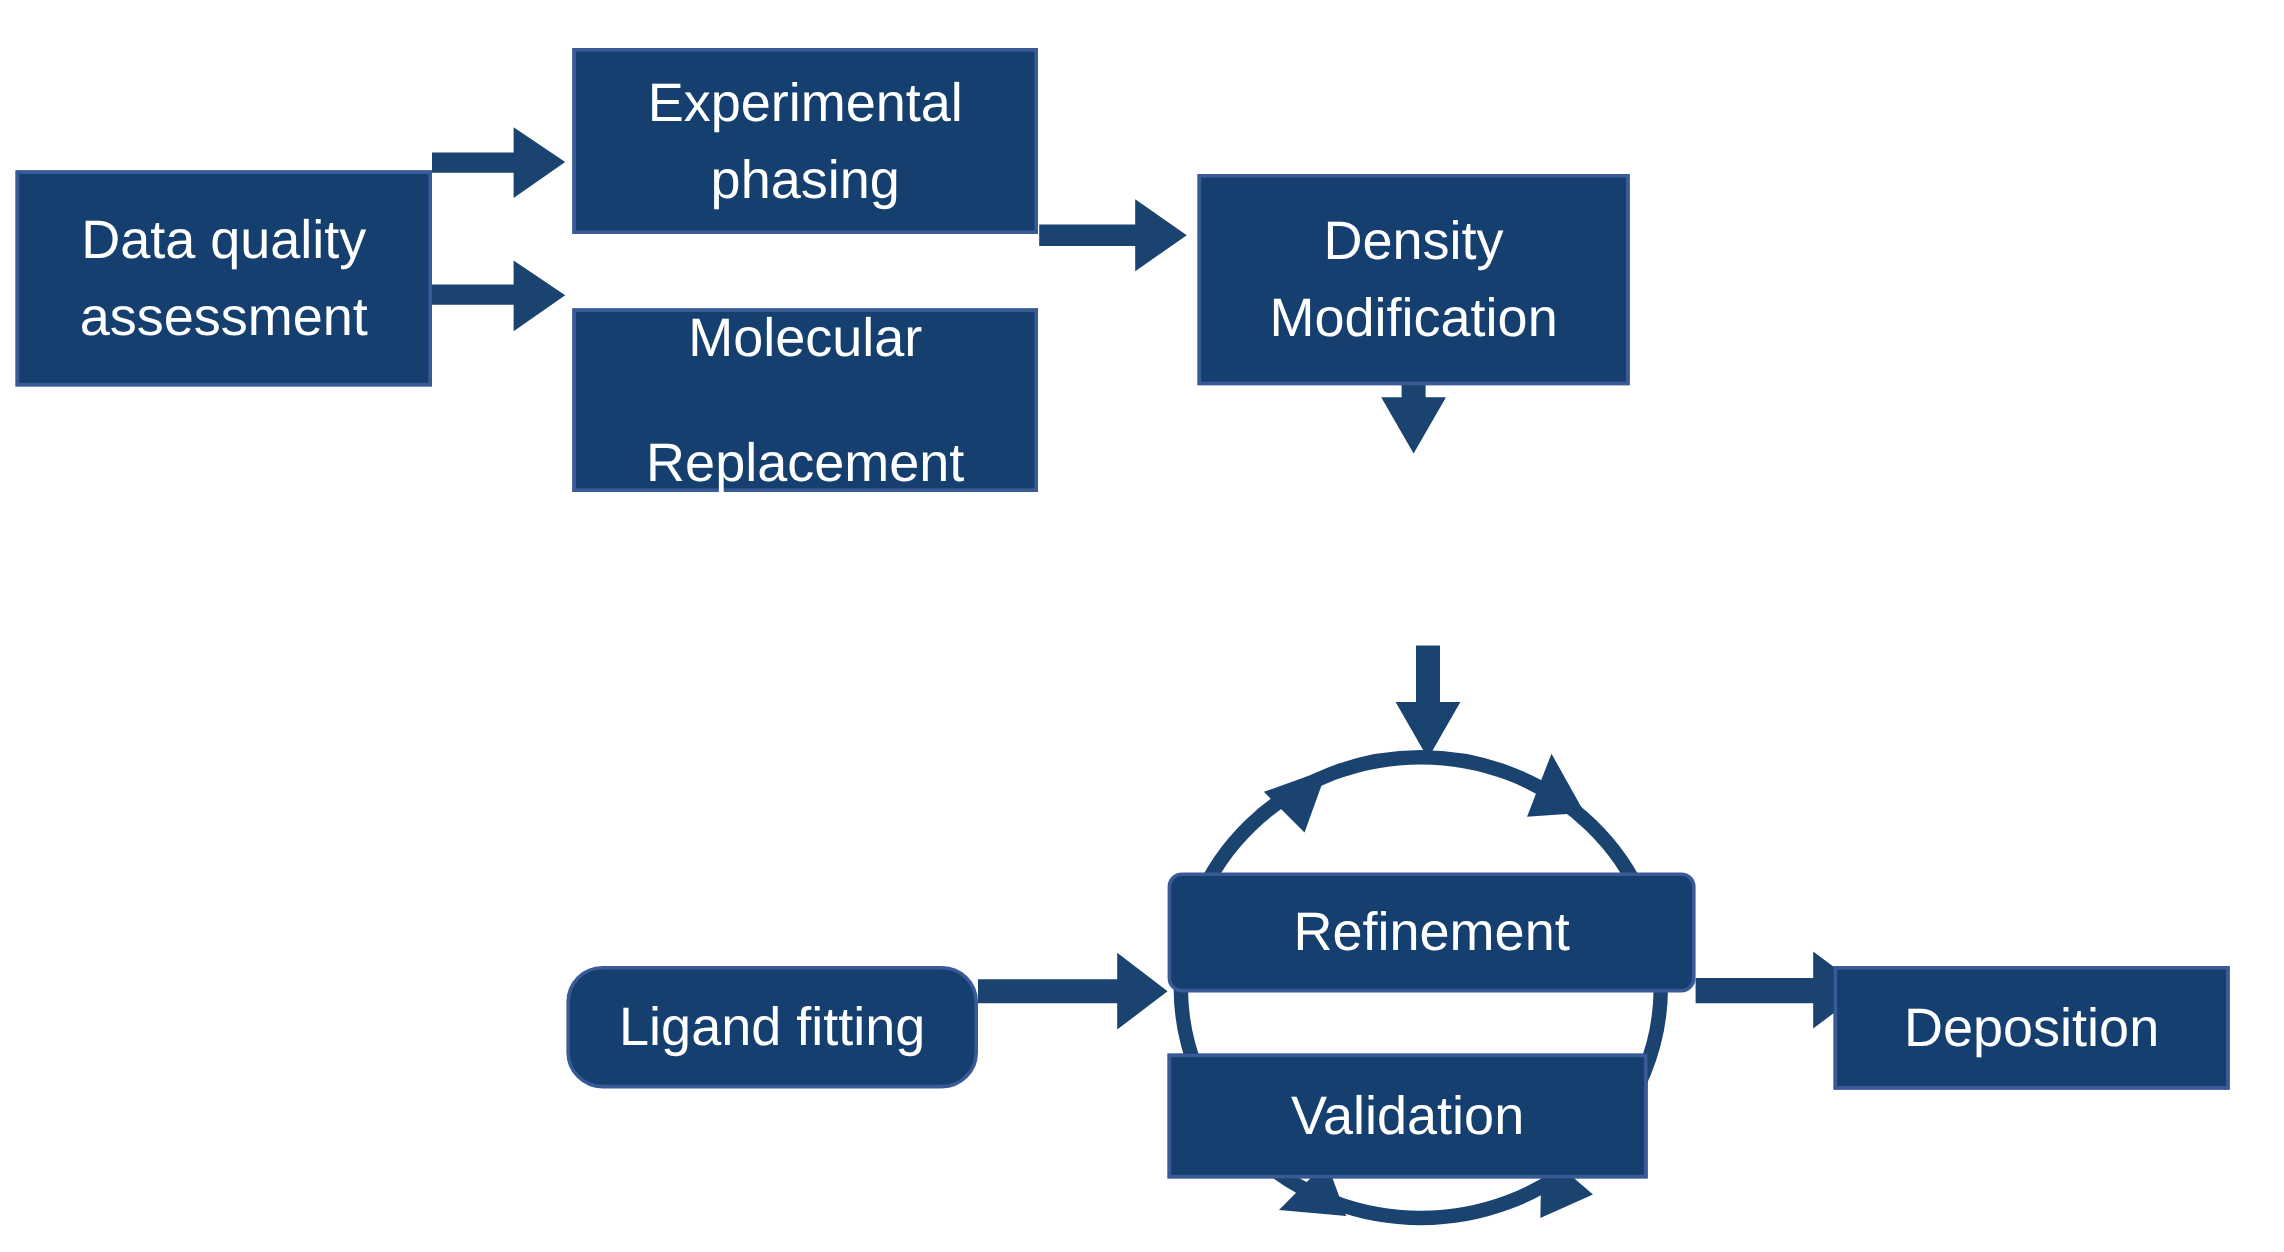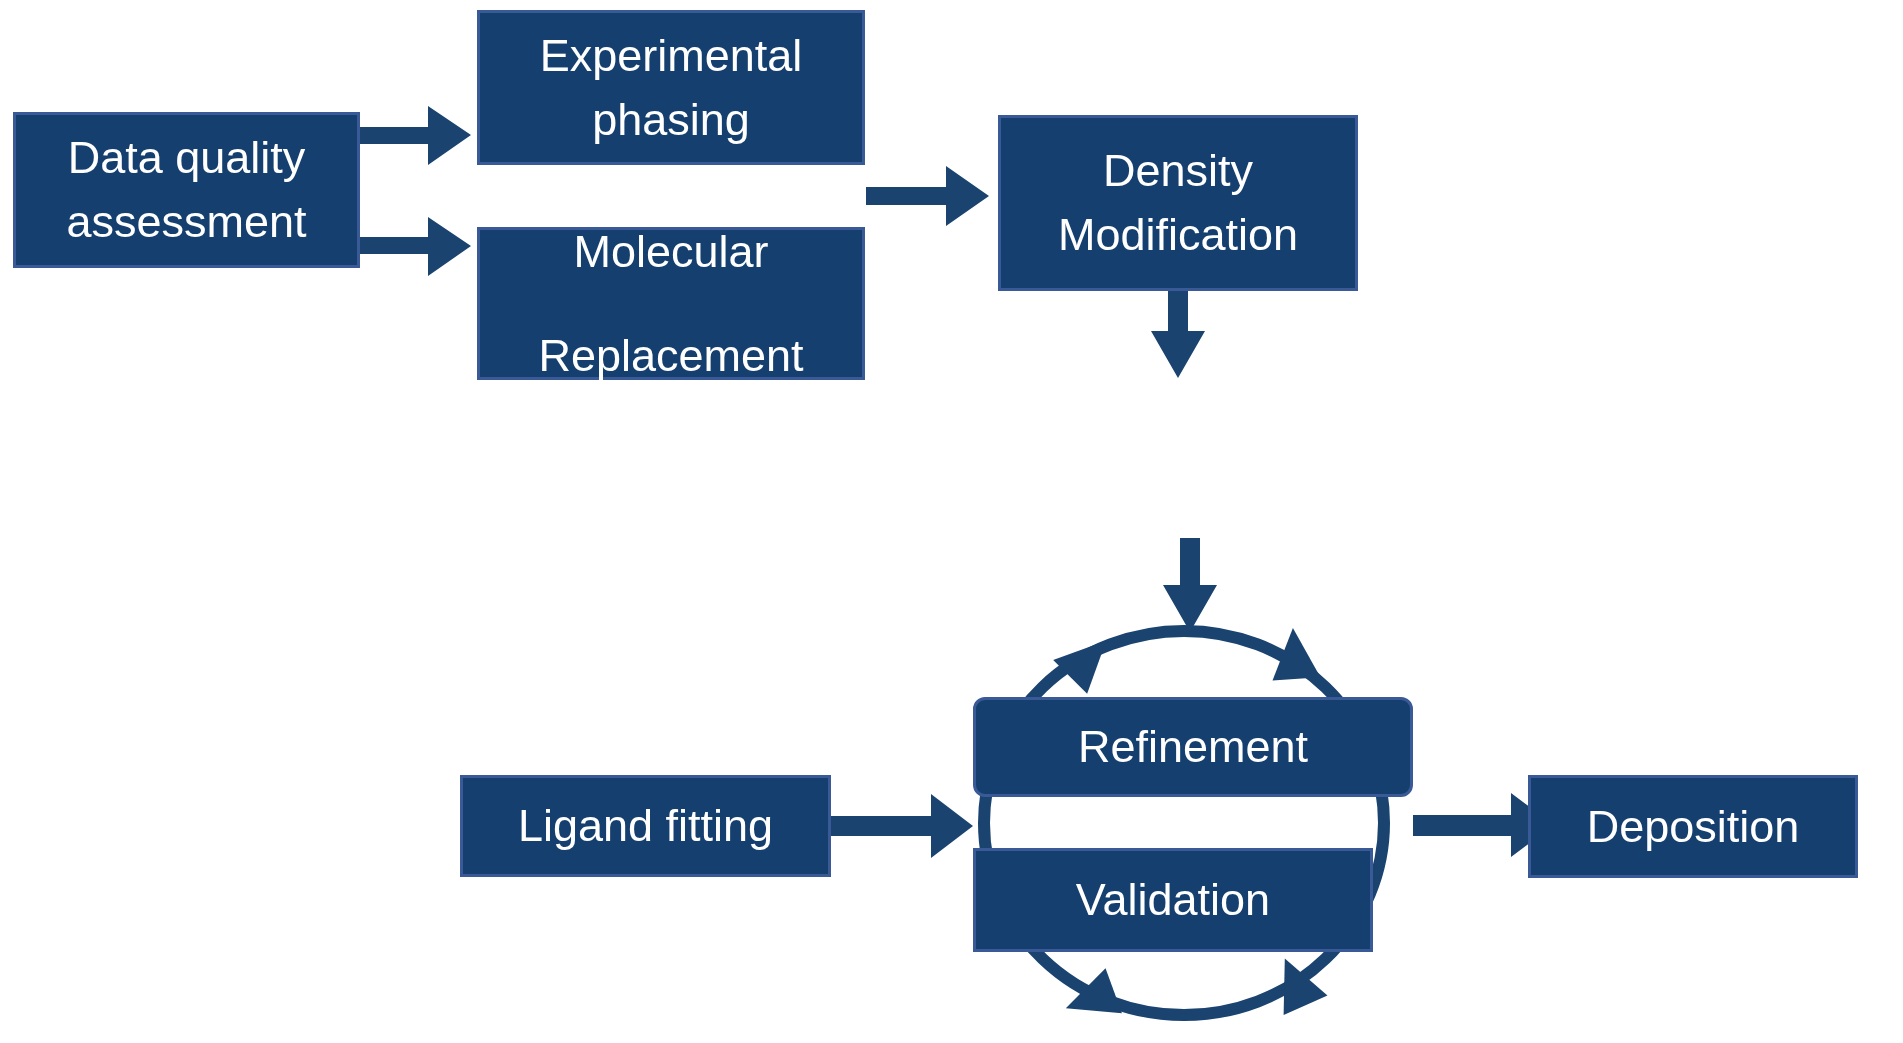--- a/index.html
+++ b/index.html
@@ -28,30 +28,31 @@
     border:3px solid var(--box-border);
     box-sizing:border-box;
     color:var(--text);
     display:flex;
     flex-direction:column;
     align-items:center;
     justify-content:center;
     text-align:right;
     font-size:45px;
     line-height:64px;
+    margin-top:30px;
   }
   
-  .n-dqa{left:13px;  top:112px; width:347px; height:156px;}
+  .n-dqa{left:13px;  top:112px; width:347px; height:180px;}
   .n-ep {left:477px; top:10px;  width:388px; height:155px;}
   .n-mr {left:477px; top:227px; width:388px; height:153px;gap:40px;}
   .n-dm {left:998px; top:115px; width:360px; height:176px;}
   .n-mb {left:998px; top:382px; width:360px; height:156px;}
   .n-ref{left:973px; top:697px; width:440px; height:100px;border-radius:12px;}
   .n-val{left:973px; top:848px; width:400px; height:104px;}
-  .n-lf {left:460px; top:775px; width:371px; height:102px;}
+  .n-lf {left:472px; top:775px; width:343px; height:102px;border-radius:30px;}
   .n-dep{left:1528px;top:775px; width:330px; height:103px;}
 </style>
 </head>
 <body>
 
 <div class="canvas">
 
   <svg class="layer" viewBox="0 0 1903 1043" aria-hidden="true">
 
     <ellipse class="ring" cx="1184" cy="823" rx="200" ry="192"></ellipse>

